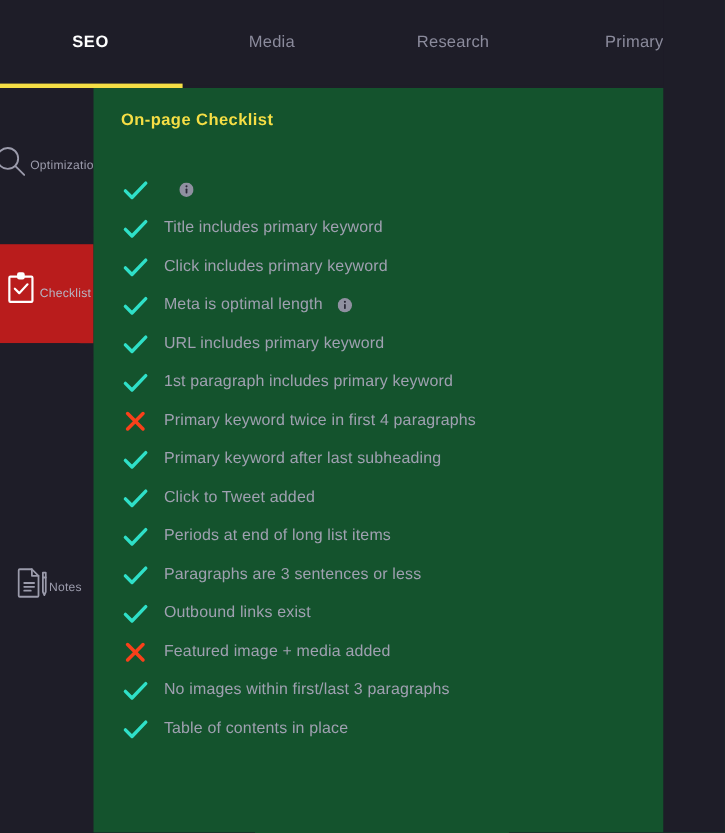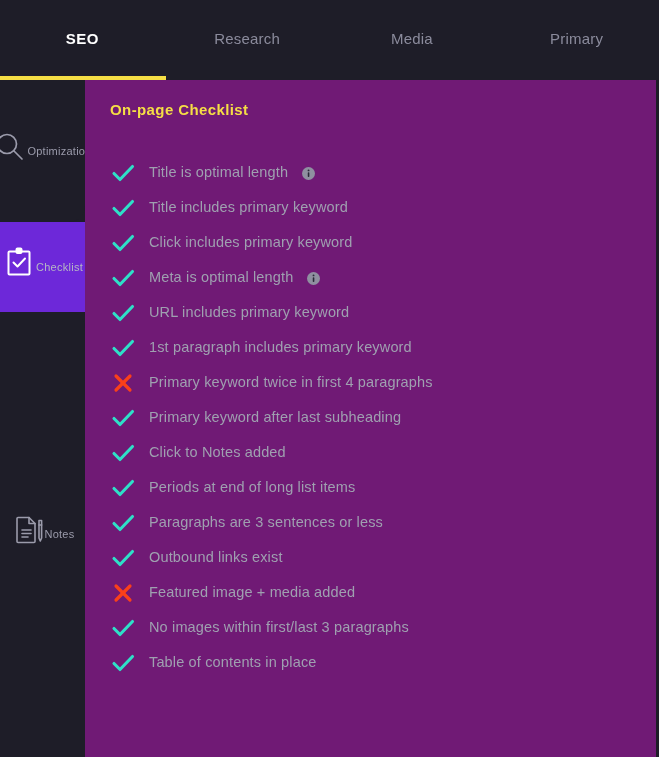--- a/index.html
+++ b/index.html
@@ -13,21 +13,21 @@
 
   body {
     font-family: "Liberation Sans", sans-serif;
     background: #1e1d28;
     color: #9a9aaa;
     -webkit-font-smoothing: antialiased;
   }
 
   #app {
     position: relative;
-    width: 656px;
+    width: 603px;
     height: 757px;
     background: #1e1d28;
     overflow: hidden;
   }
 
   
   .tabbar {
     position: absolute;
     top: 0; left: 0;
     width: 659px;
@@ -81,21 +81,21 @@
     display: flex;
     align-items: center;
     justify-content: center;
     cursor: pointer;
     user-select: none;
     background: #1e1d28;
   }
 
   
   .side-item.active {
-    background: #6d28d9;
+    background: #b91c1c;
   }
 
   .side-item .icon-wrap {
     width: 34px;
     height: 34px;
     display: block;
     margin-bottom: 9px;
   }
 
   .side-item .side-label {
@@ -113,21 +113,21 @@
   .side-item-2 { top: 142px; height: 90px; }
   .side-item-3 { top: 232px; height: 445px; border-top-right-radius: 16px; align-items: center; }
 
   
   .main {
     position: absolute;
     top: 80px;
     left: 85px;
     width: 574px;
     height: 677px;
-    background: #701a75;
+    background: #14532d;
     padding: 22px 0 0 25px;
     overflow: hidden;
   }
 
   .panel-title {
     font-size: 15px;
     font-weight: bold;
     color: #f5de45;
     letter-spacing: 0.4px;
     line-height: 1;
@@ -174,24 +174,24 @@
 </head>
 <body>
 
 <div id="app">
 
   <div class="tabbar">
     <div class="tab active">
       <span>SEO</span>
     </div>
     <div class="tab">
+      <span>Media</span>
+    </div>
+    <div class="tab">
       <span>Research</span>
-    </div>
-    <div class="tab">
-      <span>Media</span>
     </div>
     <div class="tab">
       <span>Primary</span>
     </div>
   </div>
   <div class="tab-underline"></div>
 
   <div class="sidebar">
 
     <div class="side-item side-item-1">
@@ -231,21 +231,20 @@
     </div>
   </div>
 
   <div class="main">
     <div class="panel-title">On-page Checklist</div>
     <ul class="checklist" id="checklist-root">
         <li class="check-row">
           <span class="mark"><svg viewBox="0 0 26 26" width="26" height="26" fill="none" stroke="#2fe0c8" stroke-width="3.1" stroke-linecap="round" stroke-linejoin="round">
    <polyline points="4,13.5 10,19.5 22.5,6.5"></polyline>
             </svg></span>
-          <span class="check-label">Title is optimal length</span>
           <span class="info-icon"><svg viewBox="0 0 13 13" width="13" height="13">
    <circle cx="6.5" cy="6.5" r="6.5" fill="#8f90a0"></circle>
    <rect x="5.75" y="5.3" width="1.6" height="4.6" rx="0.7" fill="#2a2937"></rect>
    <circle cx="6.55" cy="3.4" r="0.95" fill="#2a2937"></circle>
             </svg></span>
         </li>
         <li class="check-row">
           <span class="mark"><svg viewBox="0 0 26 26" width="26" height="26" fill="none" stroke="#2fe0c8" stroke-width="3.1" stroke-linecap="round" stroke-linejoin="round">
    <polyline points="4,13.5 10,19.5 22.5,6.5"></polyline>
             </svg></span>
@@ -290,21 +289,21 @@
         <li class="check-row">
           <span class="mark"><svg viewBox="0 0 26 26" width="26" height="26" fill="none" stroke="#2fe0c8" stroke-width="3.1" stroke-linecap="round" stroke-linejoin="round">
    <polyline points="4,13.5 10,19.5 22.5,6.5"></polyline>
             </svg></span>
           <span class="check-label">Primary keyword after last subheading</span>
         </li>
         <li class="check-row">
           <span class="mark"><svg viewBox="0 0 26 26" width="26" height="26" fill="none" stroke="#2fe0c8" stroke-width="3.1" stroke-linecap="round" stroke-linejoin="round">
    <polyline points="4,13.5 10,19.5 22.5,6.5"></polyline>
             </svg></span>
-          <span class="check-label">Click to Notes added</span>
+          <span class="check-label">Click to Tweet added</span>
         </li>
         <li class="check-row">
           <span class="mark"><svg viewBox="0 0 26 26" width="26" height="26" fill="none" stroke="#2fe0c8" stroke-width="3.1" stroke-linecap="round" stroke-linejoin="round">
    <polyline points="4,13.5 10,19.5 22.5,6.5"></polyline>
             </svg></span>
           <span class="check-label">Periods at end of long list items</span>
         </li>
         <li class="check-row">
           <span class="mark"><svg viewBox="0 0 26 26" width="26" height="26" fill="none" stroke="#2fe0c8" stroke-width="3.1" stroke-linecap="round" stroke-linejoin="round">
    <polyline points="4,13.5 10,19.5 22.5,6.5"></polyline>

